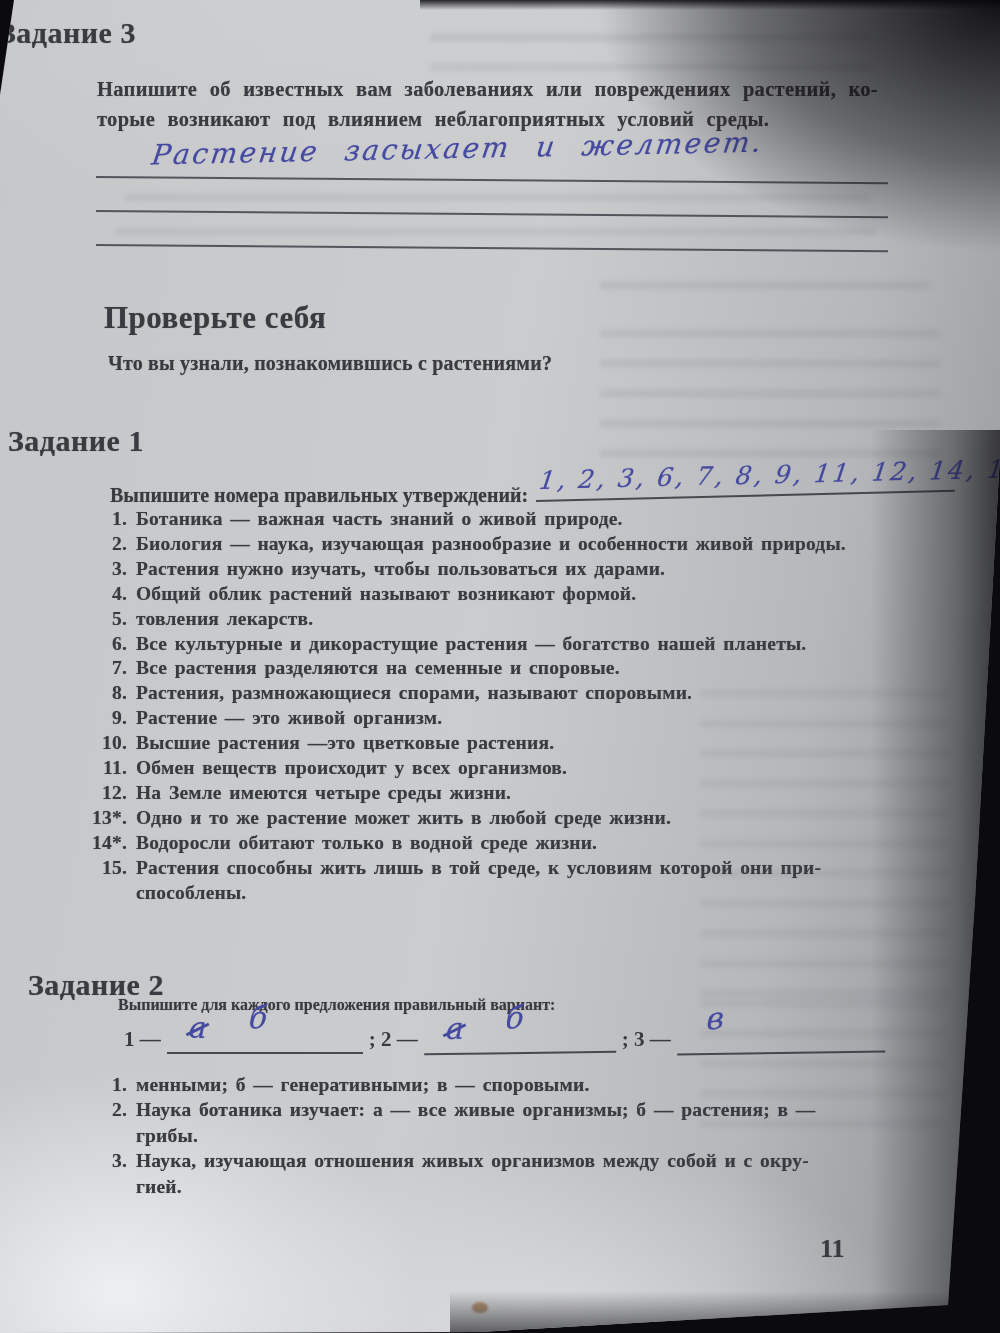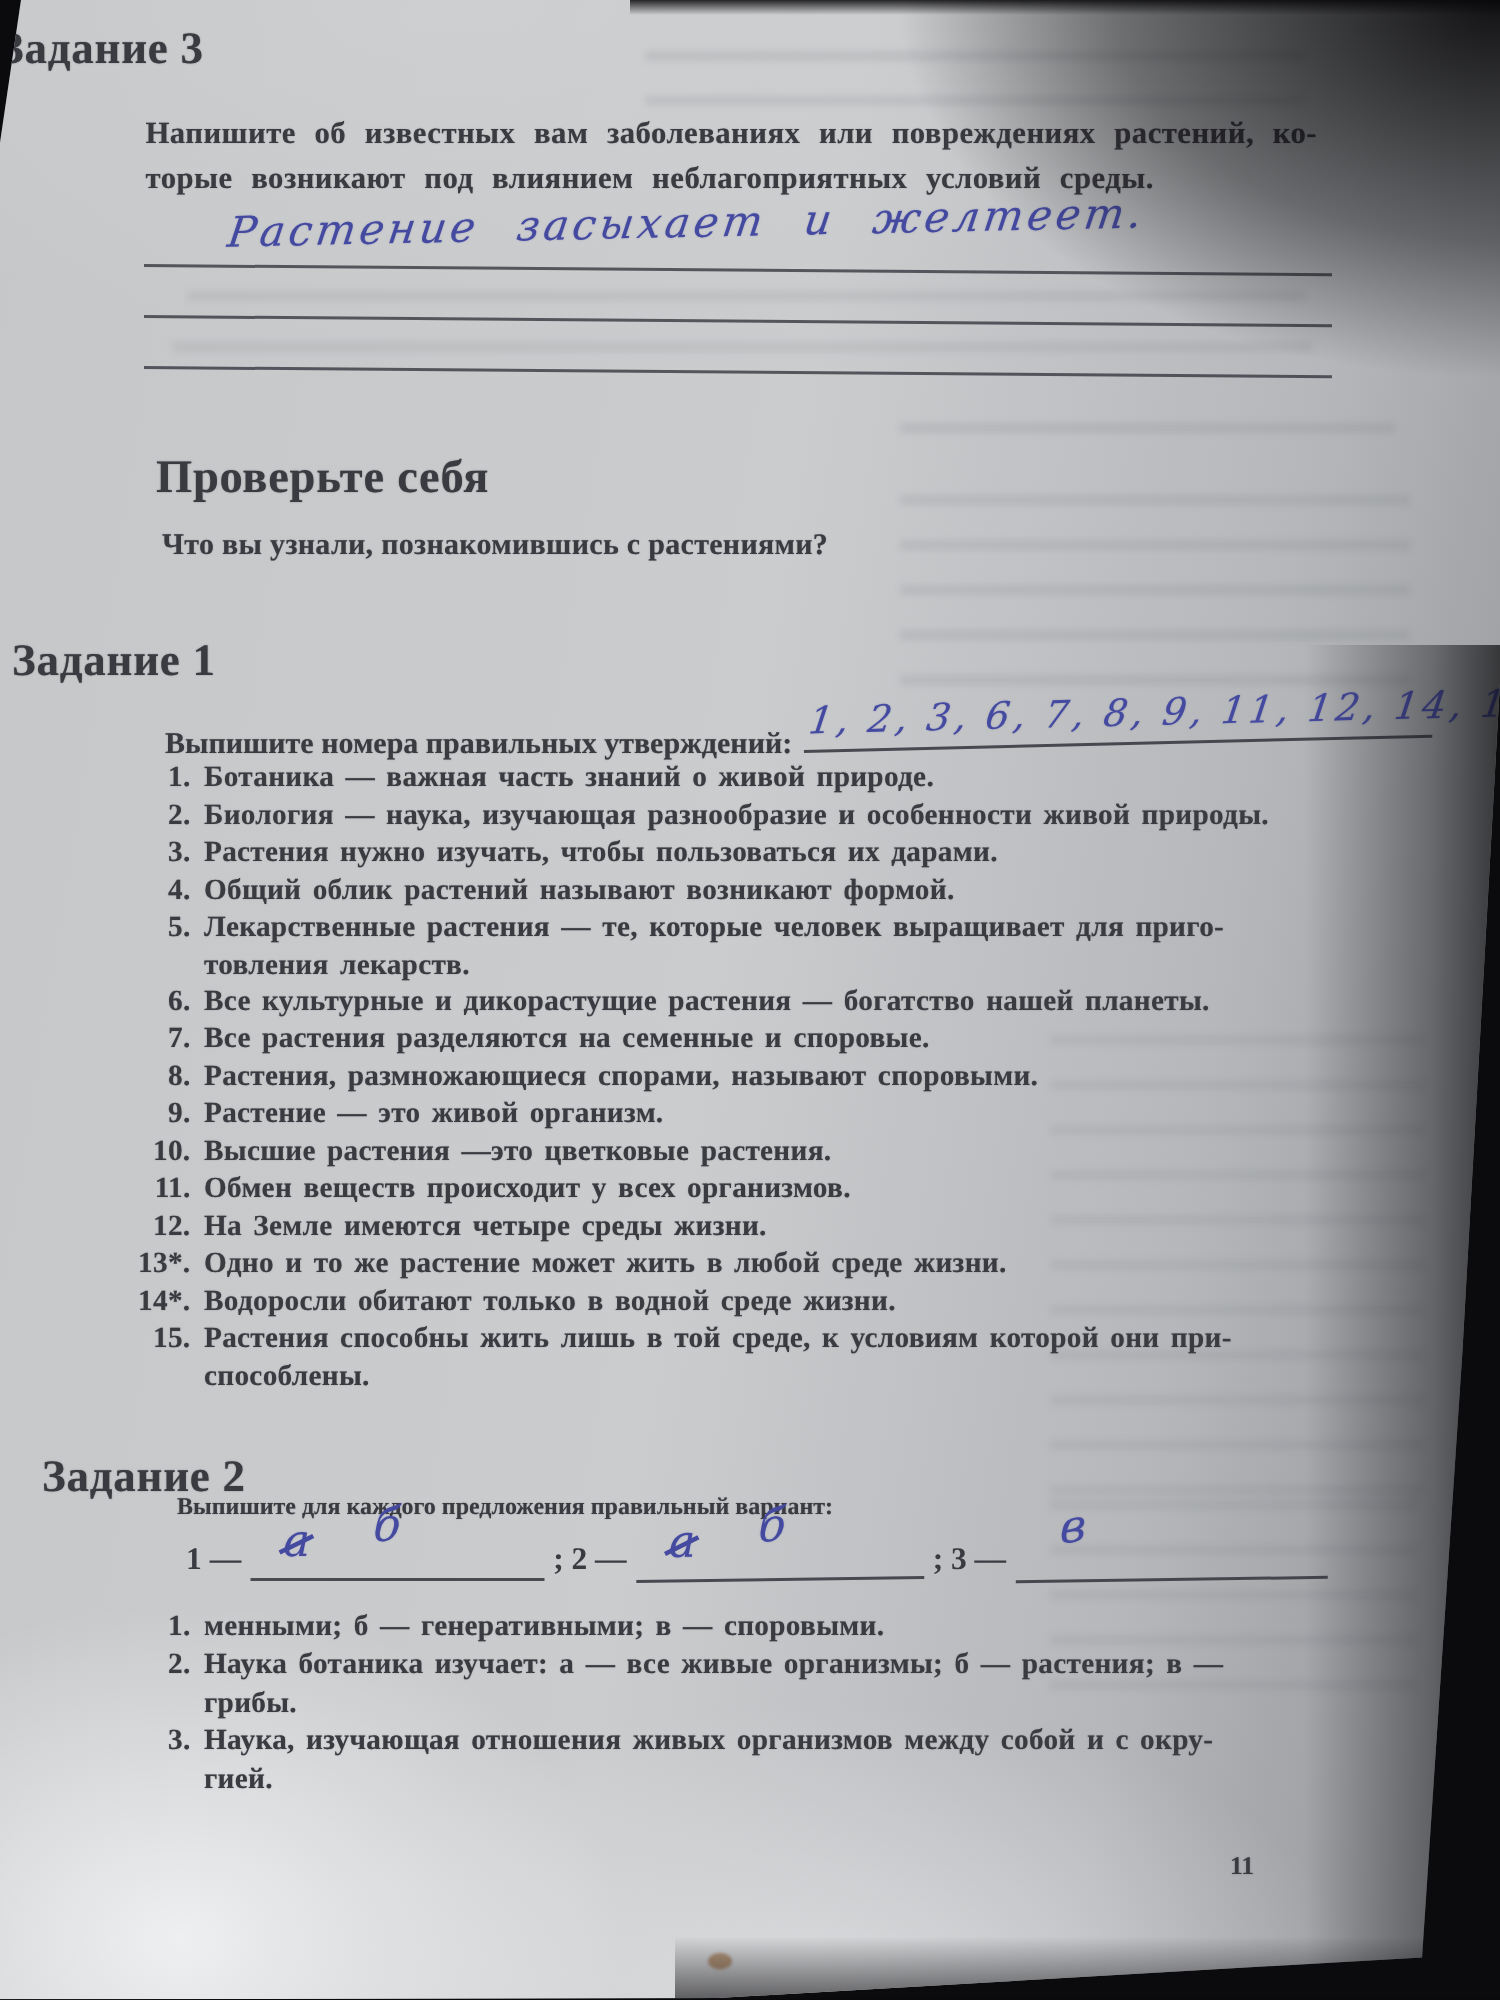--- a/index.html
+++ b/index.html
@@ -83,21 +83,21 @@
   .hw-cross{position:absolute;left:22px;top:-14px;font-size:30px;font-weight:normal;}
   .hw-cross:empty{display:none;}
   .hw-cross::after{content:"";position:absolute;left:-20%;right:-20%;top:52%;height:2.5px;
     background:#454aa1;transform:rotate(-26deg);}
   .hw-val{position:absolute;left:82px;top:-24px;font-size:30px;font-weight:normal;transform:rotate(-6deg) skewX(-9deg);}
   .b3 .hw-val{left:30px;}
 
   .q-list{position:absolute;left:86px;top:1072px;width:840px;font-size:19.5px;line-height:25.4px;
     letter-spacing:.2px;word-spacing:2.5px;}
 
-  .page-num{position:absolute;left:820px;top:1234px;font-size:17px;font-weight:bold;
+  .page-num{position:absolute;left:820px;top:1234px;font-size:26px;font-weight:bold;
     text-shadow:0 0 1px rgba(58,58,65,.5);}
 </style>
 </head>
 <body>
 
 <div class="photo">
   <div class="page">
     <div class="ghost g1"></div>
     <div class="ghost g2"></div>
     <div class="ghost g3"></div>
@@ -154,21 +154,20 @@
         </div>
         <div class="stmt">
           <span class="num">4.</span>
           <span class="lines">
               <span class="ln">Общий облик растений называют возникают формой.</span>
             </span>
         </div>
         <div class="stmt">
           <span class="num">5.</span>
           <span class="lines">
-            <span class="ln">Лекарственные растения — те, которые человек выращивает для приго-</span>
             <span class="ln">товления лекарств.</span>
           </span>
         </div>
         <div class="stmt">
           <span class="num">6.</span>
           <span class="lines">
               <span class="ln">Все культурные и дикорастущие растения — богатство нашей планеты.</span>
             </span>
         </div>
         <div class="stmt">

